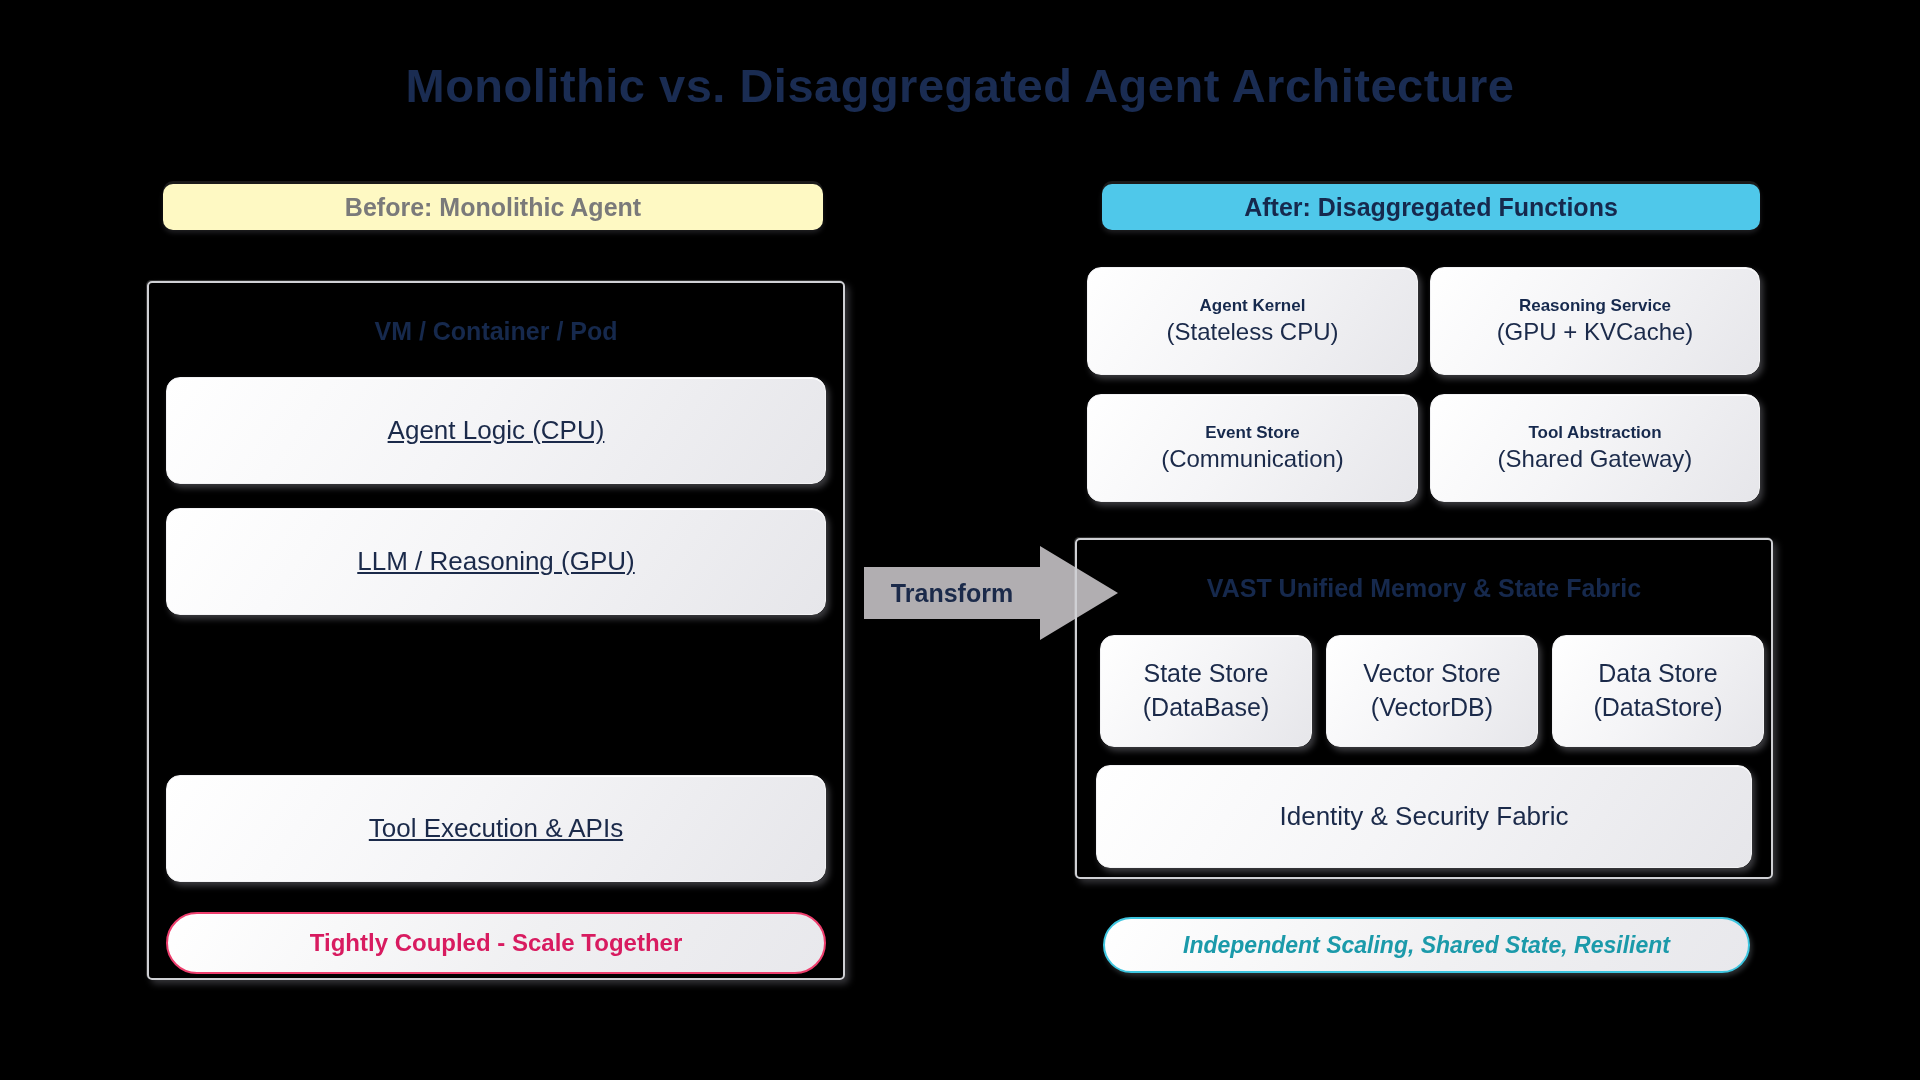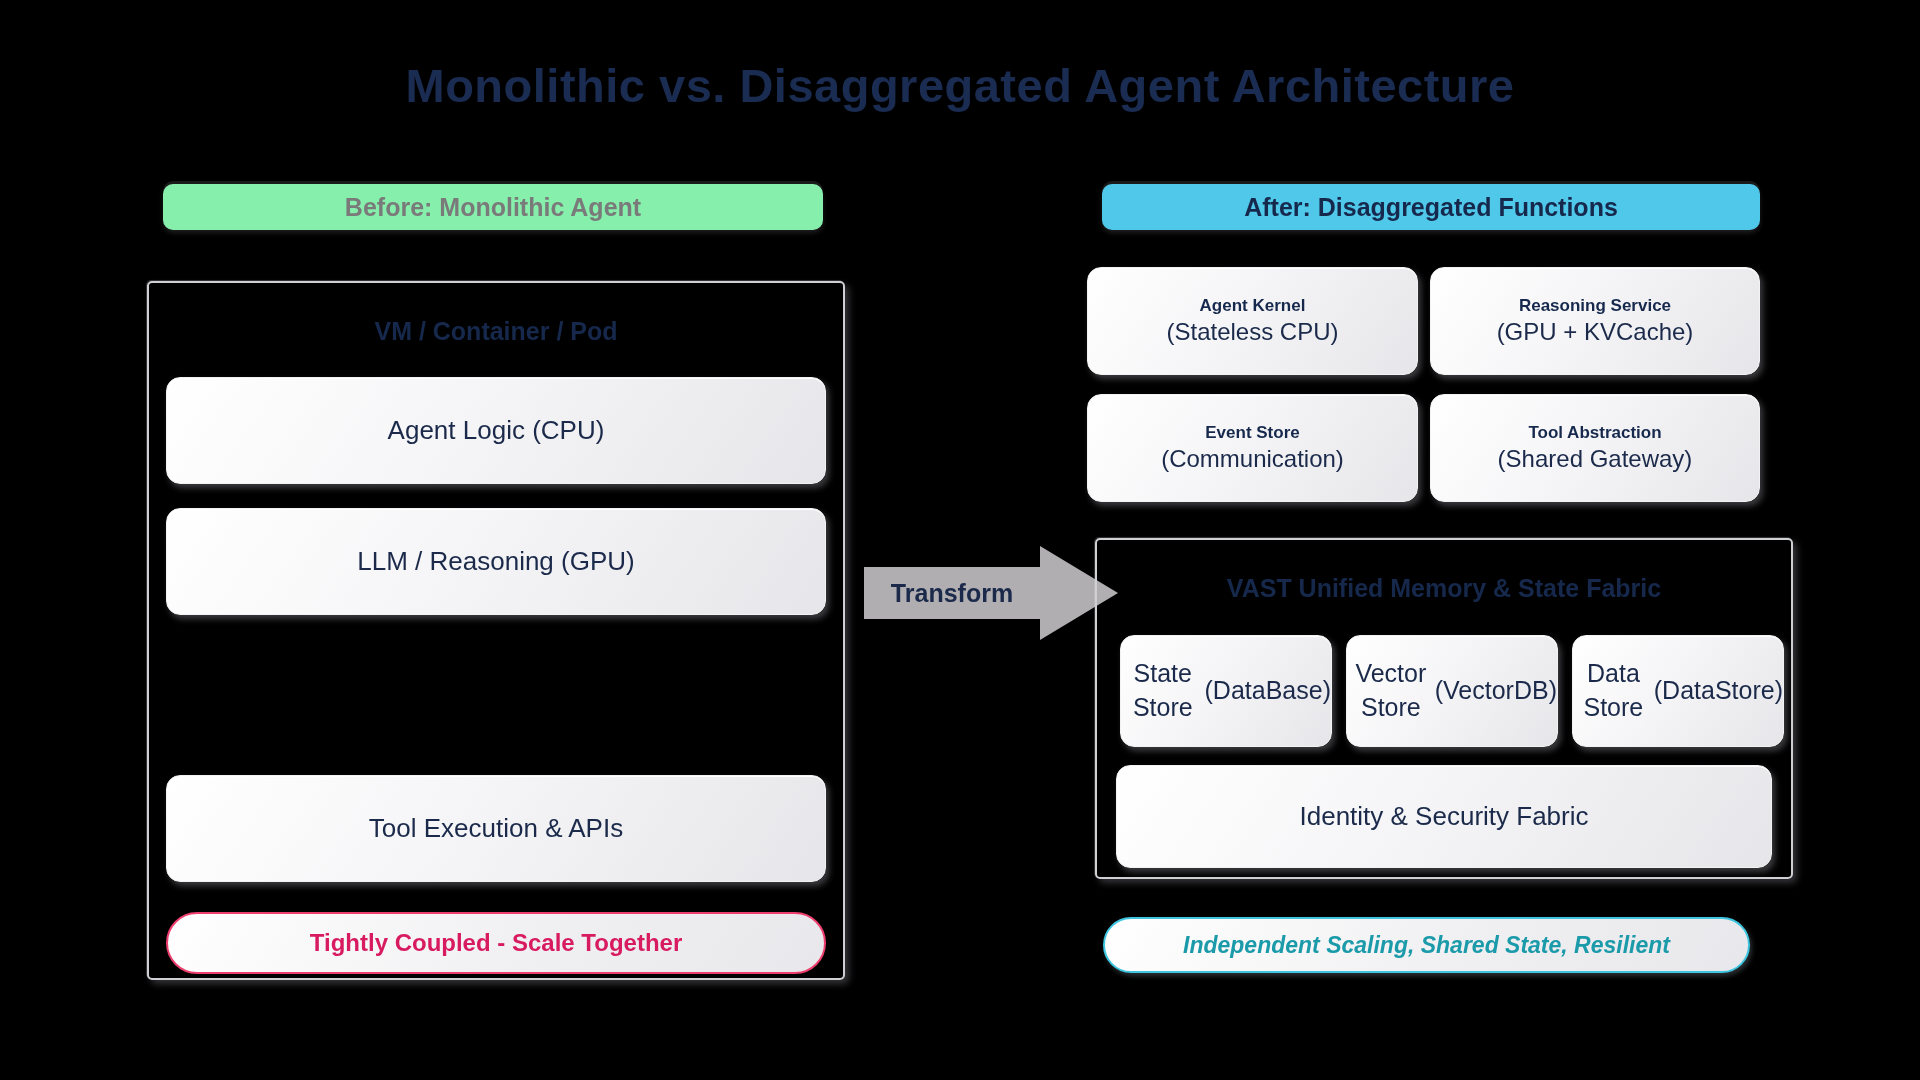--- a/index.html
+++ b/index.html
@@ -8,40 +8,40 @@
   .canvas{position:absolute;inset:0;background:#000;}
 
   .title{position:absolute;top:58px;left:0;width:100%;text-align:center;
          font-size:47px;font-weight:bold;color:#1a2c52;letter-spacing:.5px;}
 
   
   .pill-header{position:absolute;height:46px;border-radius:10px;
          display:flex;align-items:center;justify-content:center;
          font-size:25px;font-weight:bold;
          box-shadow:0 -3px 0 rgba(255,255,255,.10),0 3px 5px rgba(120,120,130,.25);}
-  .before-header{left:163px;top:184px;width:660px;background:#86efac;color:#7a7a7a;}
+  .before-header{left:163px;top:184px;width:660px;background:#fef9c3;color:#7a7a7a;}
   .after-header{left:1102px;top:184px;width:658px;background:#4fc8ea;color:#16294d;}
 
   
   .container{position:absolute;border:2px solid #cfd0d4;border-radius:5px;
          box-sizing:border-box;
          box-shadow:4px 4px 7px rgba(150,150,160,.35),-1px -1px 0 rgba(255,255,255,.18);}
   .before-container{left:147px;top:281px;width:698px;height:699px;}
-  .fabric-container{left:1075px;top:538px;width:698px;height:341px;margin-left:20px;}
+  .fabric-container{left:1075px;top:538px;width:698px;height:341px;}
   .container-title{position:absolute;top:34px;left:0;width:100%;text-align:center;
          font-size:25px;font-weight:bold;color:#16294d;}
 
   
   .gbox{background:linear-gradient(125deg,#ffffff 0%,#f5f5f7 45%,#e6e6ea 100%);
         border:1px solid #f2f2f4;border-radius:14px;box-sizing:border-box;
         box-shadow:3px 4px 6px rgba(150,150,160,.40),inset 0 1px 0 #fff;
         display:flex;align-items:center;justify-content:center;}
 
   .inner-box{position:absolute;left:17px;width:660px;height:107px;
-        font-size:26px;color:#1b2a4a;}
+        font-size:26px;color:#1b2a4a;text-decoration:underline;}
   .b1{top:94px}.b2{top:225px}.b3{top:359px}.b4{top:492px}
 
   .bottom-pill{position:absolute;height:62px;border-radius:31px;
         background:linear-gradient(125deg,#ffffff 0%,#f0f0f2 55%,#e8e8ec 100%);
         display:flex;align-items:center;justify-content:center;
         font-weight:bold;box-sizing:border-box;}
   .coupled-pill{left:17px;top:629px;width:660px;border:2px solid #ee3e6d;
         color:#d81b60;font-size:24px;}
   .after-footer{left:1103px;top:917px;width:647px;height:56px;border:2px solid #3ec6e0;
         border-radius:28px;color:#1b9aaa;font-size:23px;
@@ -54,21 +54,21 @@
 
   
   .service-box{position:absolute;width:331px;height:108px;flex-direction:column;
         line-height:1.25;}
   .s1{left:1087px;top:267px}.s2{left:1430px;top:267px;width:330px}
   .s3{left:1087px;top:394px}.s4{left:1430px;top:394px;width:330px}
   .service-title{font-size:17px;font-weight:bold;color:#16294d;}
   .service-sub{font-size:24px;color:#1b2a4a;}
 
   
-  .store-box{position:absolute;top:95px;width:212px;height:112px;flex-direction:row;
+  .store-box{position:absolute;top:95px;width:212px;height:112px;flex-direction:column;
         font-size:25px;color:#1b2a4a;line-height:1.35;text-align:center;}
   .st1{left:23px}.st2{left:249px}.st3{left:475px}
   .identity-box{position:absolute;left:19px;top:225px;width:656px;height:103px;
         font-size:26px;color:#1b2a4a;}
 </style>
 </head>
 <body>
 
 <div class="canvas">
 

